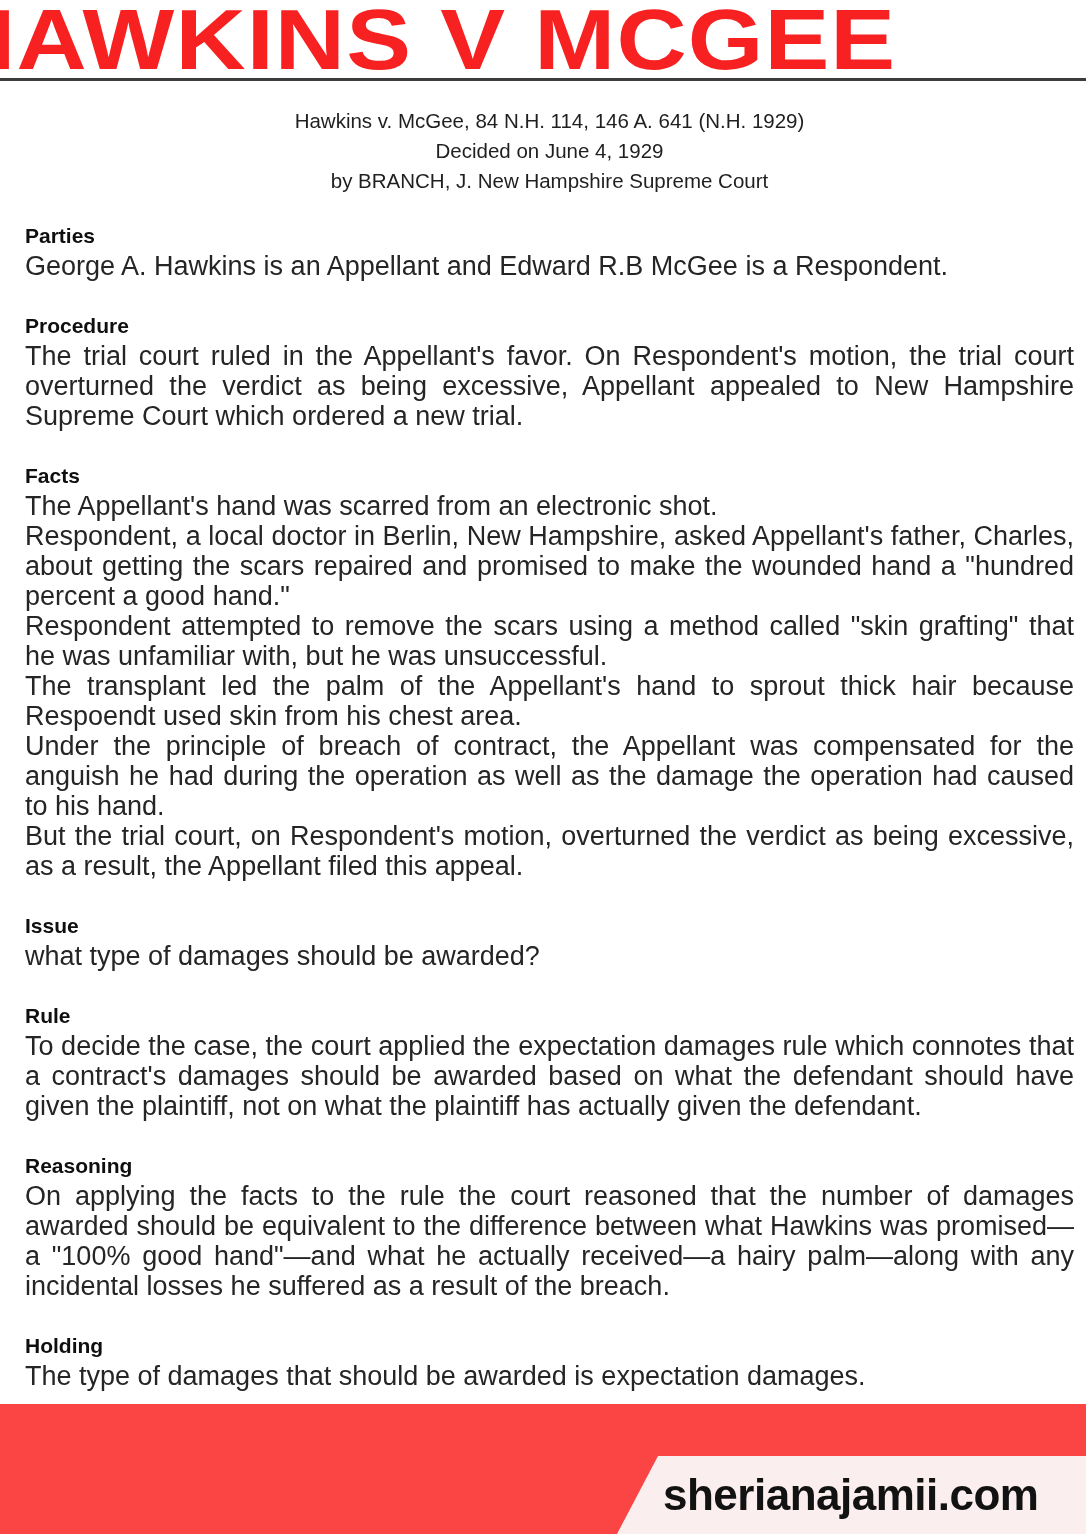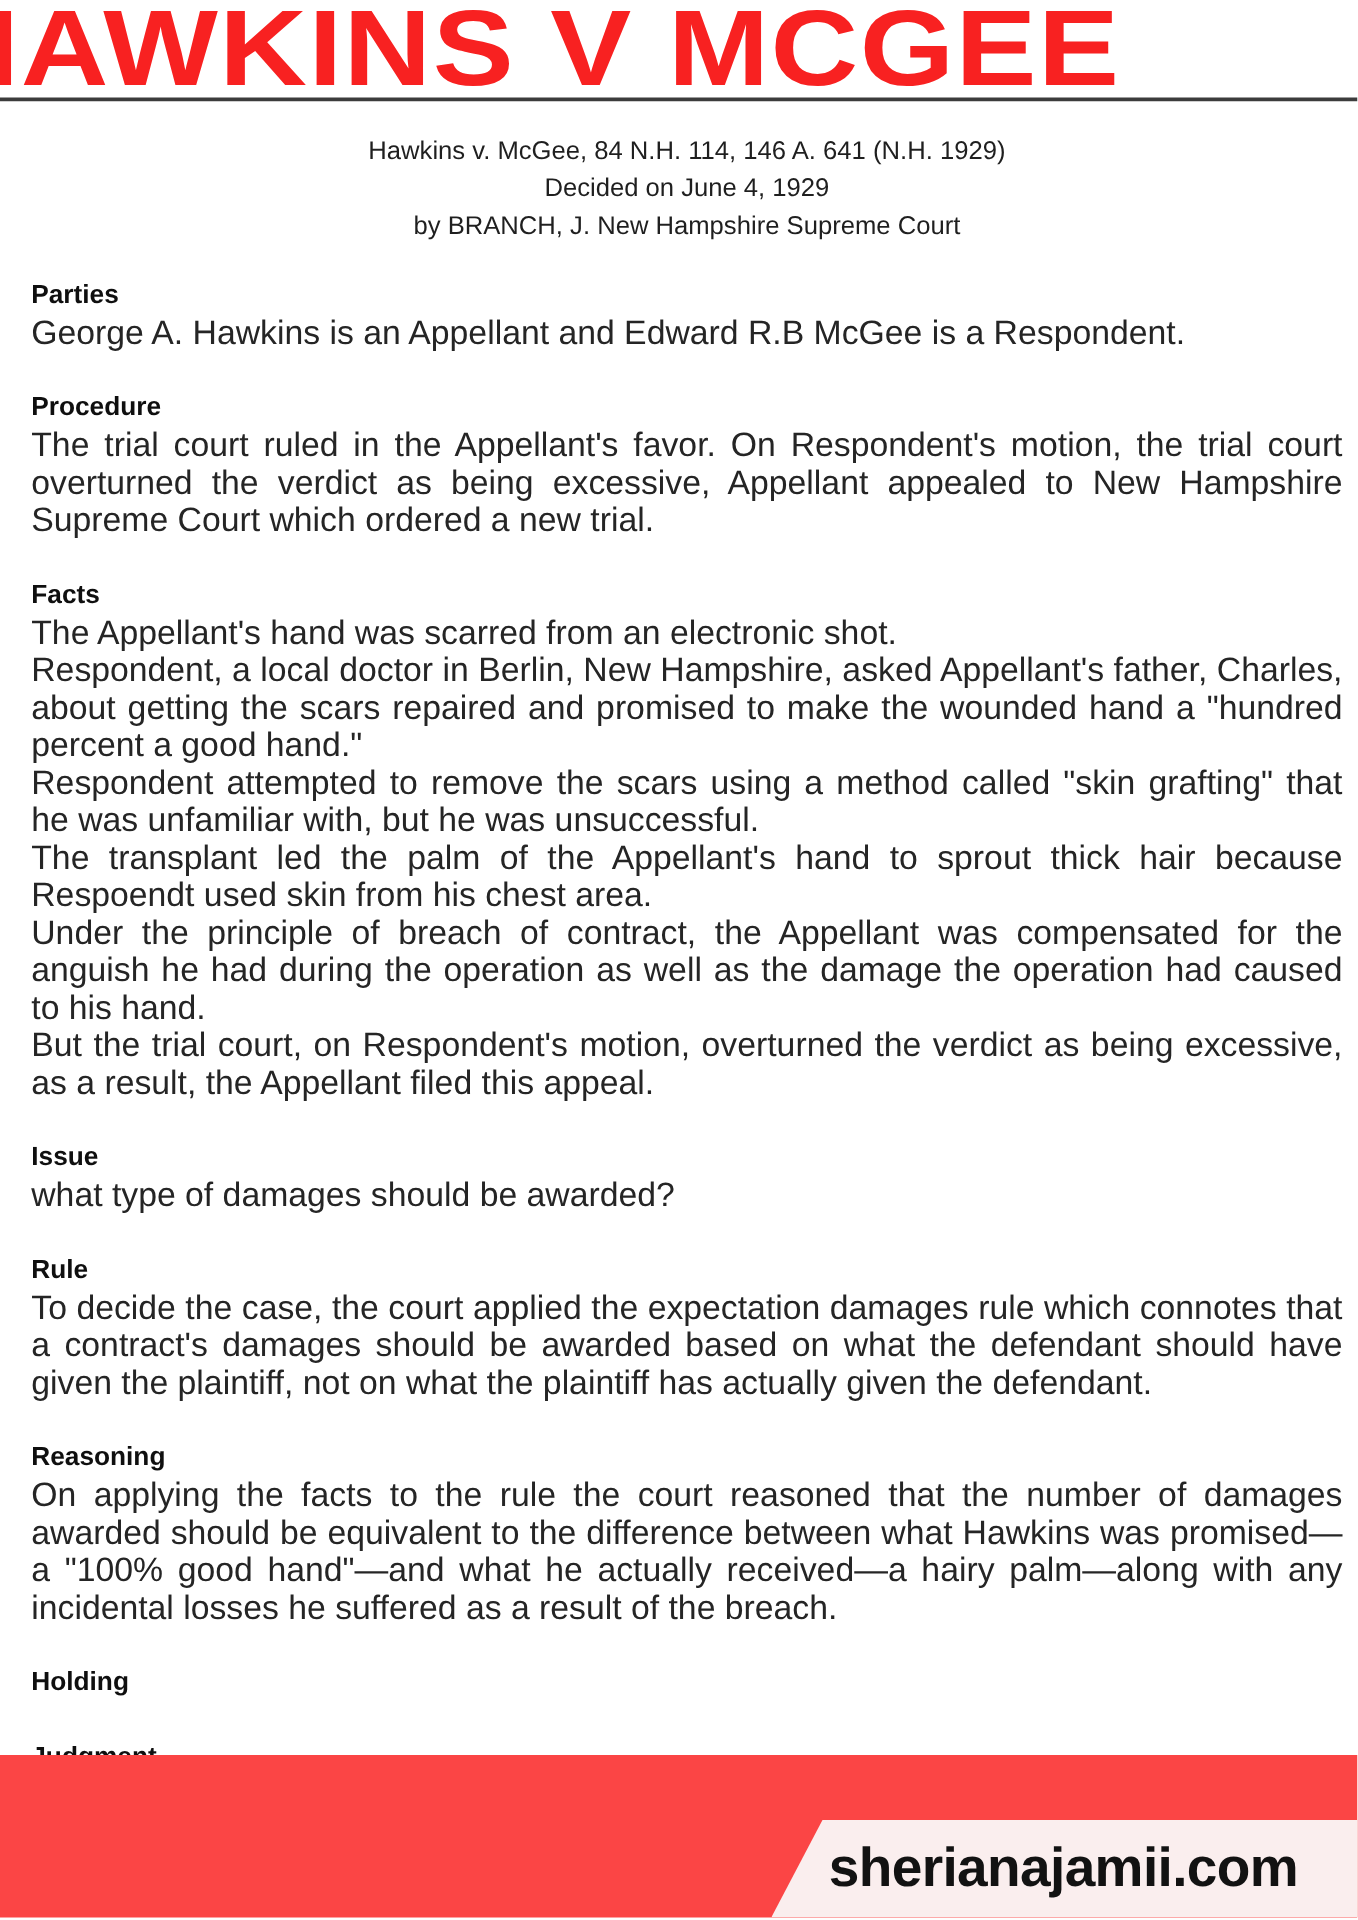--- a/index.html
+++ b/index.html
@@ -141,20 +141,21 @@
     <p>To decide the case, the court applied the expectation damages rule which connotes that a contract's damages should be awarded based on what the defendant should have given the plaintiff, not on what the plaintiff has actually given the defendant.</p>
   </section>
 
   <section>
     <h2>Reasoning</h2>
     <p>On applying the facts to the rule the court reasoned that the number of damages awarded should be equivalent to the difference between what Hawkins was promised—a "100% good hand"—and what he actually received—a hairy palm—along with any incidental losses he suffered as a result of the breach.</p>
   </section>
 
   <section>
     <h2>Holding</h2>
+    <p>The type of damages that should be awarded is expectation damages.</p>
   </section>
 
   <section>
     <h2>Judgment</h2>
     <p>The New Hampshire Supreme Court ordered a new trial.</p>
   </section>
 </main>
 
 <footer class="footer">
   <div class="site-badge">

